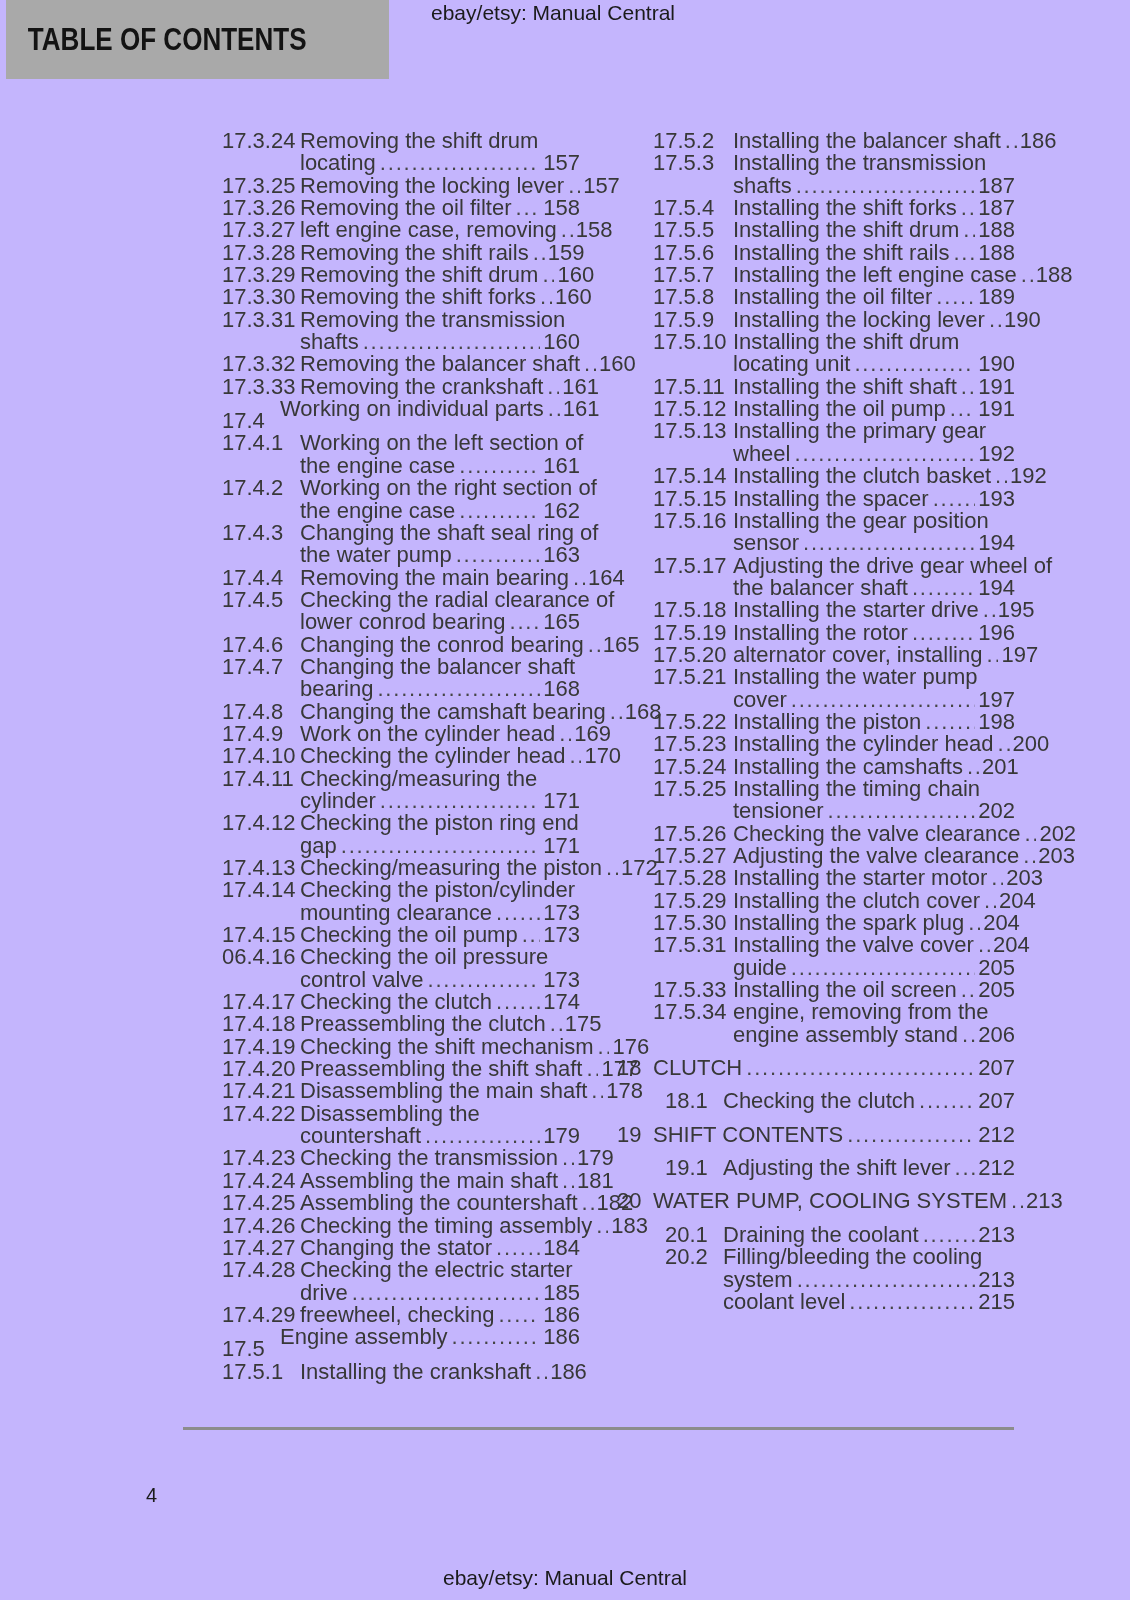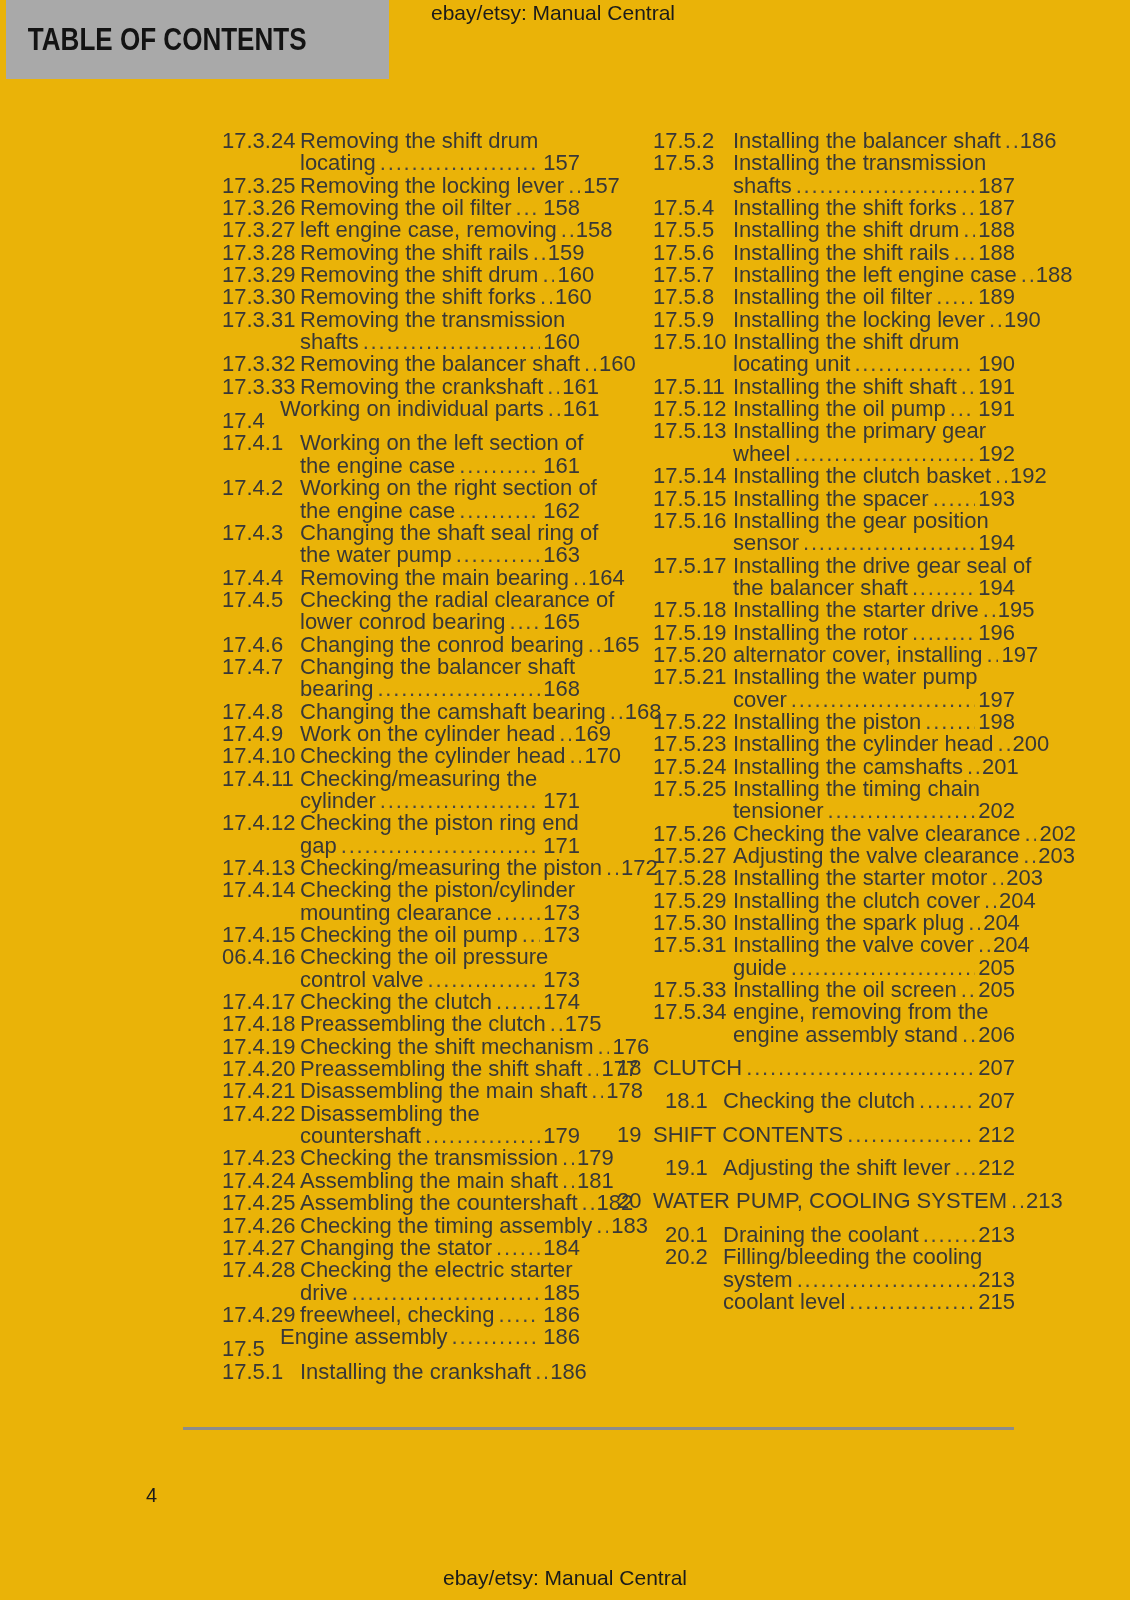--- a/index.html
+++ b/index.html
@@ -3,21 +3,21 @@
 <meta charset="utf-8">
 <style>
   * { margin: 0; padding: 0; box-sizing: border-box; }
   html, body { background: #ffffff; }
   body {
     width: 1130px; height: 1600px;
     font-family: "Liberation Sans", sans-serif;
   }
   .page {
     position: relative; width: 1130px; height: 1600px;
-    background: #eab308; overflow: hidden; color: #383838;
+    background: #c4b5fd; overflow: hidden; color: #383838;
   }
   .doc-header {
     position: absolute; top: 1px; left: 0; width: 1106px;
     text-align: center; font-size: 21px; color: #1b1b1b;
   }
   .toc-banner {
     position: absolute; left: 6px; top: 0; width: 383px; height: 79px;
     background: #a9a9a9; display: flex; align-items: center;
   }
   .toc-banner-text {
@@ -601,21 +601,21 @@
         <div class="line">
           <span class="num"></span>
           <span class="txt">sensor</span>
           <span class="dots"></span>
           <span class="pg">194</span>
         </div>
       </div>
       <div class="entry lvl3">
         <div class="line">
           <span class="num">17.5.17</span>
-          <span class="txt">Installing the drive gear seal of</span>
+          <span class="txt">Adjusting the drive gear wheel of</span>
         </div>
         <div class="line">
           <span class="num"></span>
           <span class="txt">the balancer shaft</span>
           <span class="dots"></span>
           <span class="pg">194</span>
         </div>
       </div>
       <div class="entry lvl3">
         <div class="line">

